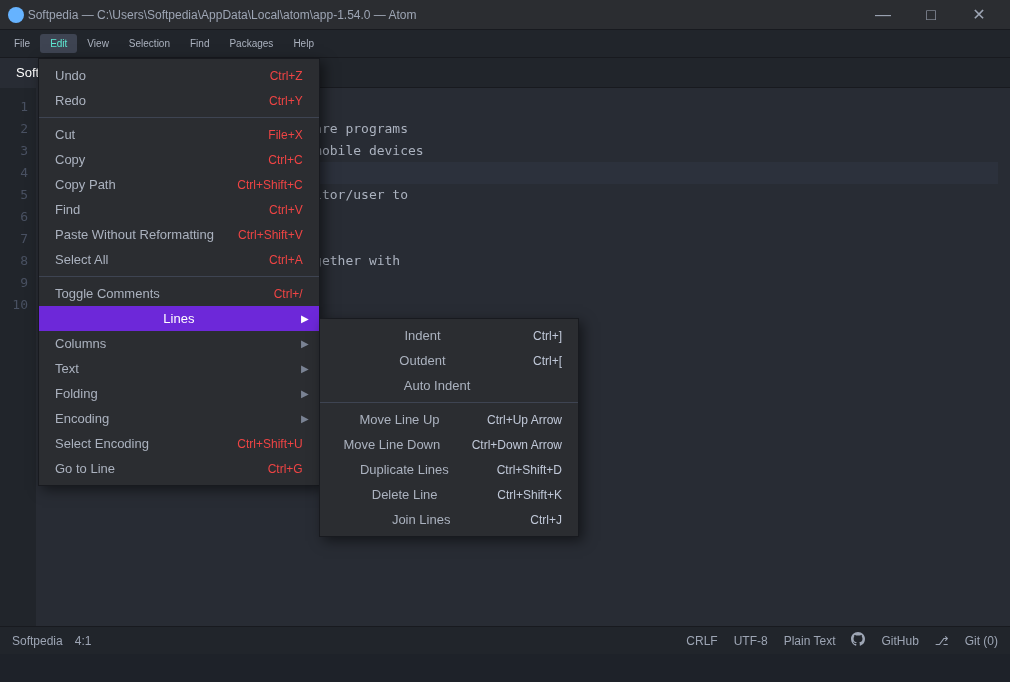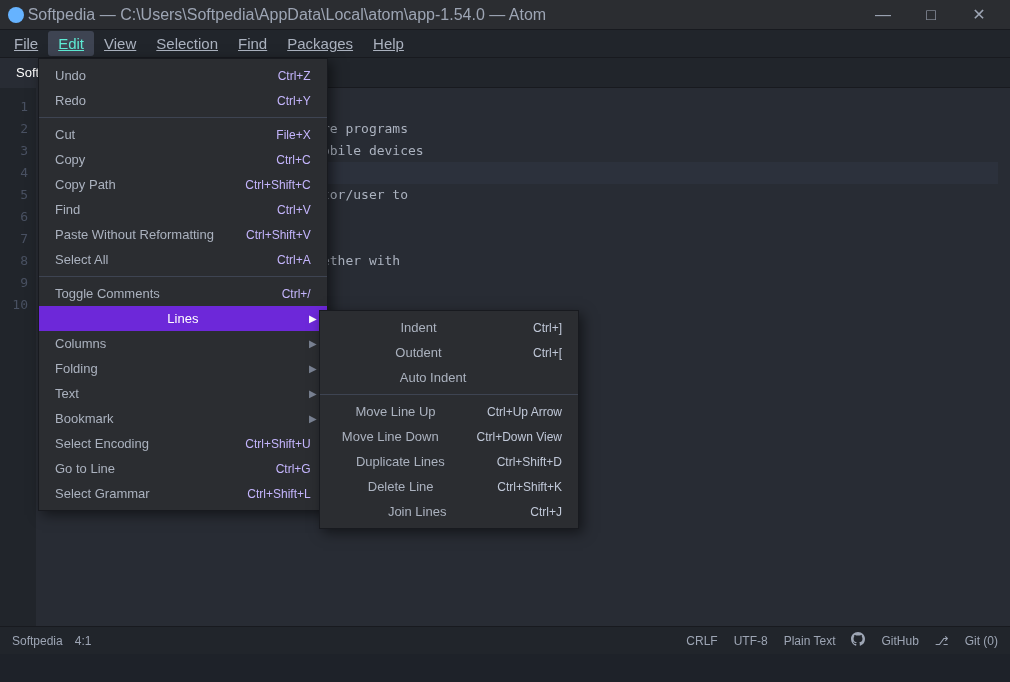--- a/index.html
+++ b/index.html
@@ -17,21 +17,21 @@
     
     .title-bar {
       height: 30px;
       background: #2b2d31;
       display: flex;
       align-items: center;
       padding: 0 8px;
       border-bottom: 1px solid #181a1f;
     }
     .title-bar-text {
-      font-size: 16px;
+      font-size: 12px;
       color: #9da5b4;
       flex: 1;
     }
     .title-bar-controls {
       display: flex;
       gap: 2px;
     }
     .title-btn {
       width: 46px;
       height: 30px;
@@ -51,23 +51,22 @@
       background: #21252b;
       display: flex;
       align-items: center;
       padding: 0 4px;
       border-bottom: 1px solid #181a1f;
     }
     .menu-item {
       padding: 4px 10px;
       cursor: pointer;
       color: #abb2bf;
-      font-size: 15px;
+      font-size: 10px;
       border-radius: 3px;
-      text-decoration: underline;
     }
     .menu-item:hover, .menu-item.active {
       background: #3e4452;
       color: #5eead4;
     }
 
     
     .editor-area {
       display: flex;
       height: calc(682px - 30px - 28px - 28px);
@@ -168,30 +167,29 @@
       padding: 4px 0;
     }
     .dropdown-item {
       display: flex;
       align-items: center;
       padding: 5px 16px;
       cursor: pointer;
       color: #abb2bf;
       font-size: 13px;
       position: relative;
-      gap: 8px;
     }
     .dropdown-item:hover, .dropdown-item.active {
       background: #6d28d9;
       color: #fff;
       text-align: center;
     }
     .dropdown-item .label { flex: 1; }
     .dropdown-item .shortcut {
-      color: #c4b5fd;
+      color: #ef4444;
       font-size: 12px;
       margin-left: 24px;
     }
     .dropdown-item:hover .shortcut, .dropdown-item.active .shortcut {
       color: #c0c8d8;
     }
     .dropdown-separator {
       height: 1px;
       background: #3e4452;
       margin: 4px 0;
@@ -321,79 +319,75 @@
       <span class="shortcut">Ctrl+A</span>
     </div>
     <div class="dropdown-separator"></div>
     <div class="dropdown-item">
       <span class="label">Toggle Comments</span>
       <span class="shortcut">Ctrl+/</span>
     </div>
     <div class="dropdown-item has-submenu active">
       <span class="label">Lines</span>
 
-      <div class="submenu" style="top: 4px;">
+      <div class="submenu" style="top: 12px;">
         <div class="dropdown-item">
           <span class="label">Indent</span>
           <span class="shortcut">Ctrl+]</span>
         </div>
         <div class="dropdown-item">
           <span class="label">Outdent</span>
           <span class="shortcut">Ctrl+[</span>
         </div>
         <div class="dropdown-item">
           <span class="label">Auto Indent</span>
           <span class="shortcut"></span>
         </div>
         <div class="dropdown-separator"></div>
         <div class="dropdown-item">
           <span class="label">Move Line Up</span>
           <span class="shortcut">Ctrl+Up Arrow</span>
         </div>
         <div class="dropdown-item">
           <span class="label">Move Line Down</span>
-          <span class="shortcut">Ctrl+Down View</span>
+          <span class="shortcut">Ctrl+Down Arrow</span>
         </div>
         <div class="dropdown-item">
           <span class="label">Duplicate Lines</span>
           <span class="shortcut">Ctrl+Shift+D</span>
         </div>
         <div class="dropdown-item">
           <span class="label">Delete Line</span>
           <span class="shortcut">Ctrl+Shift+K</span>
         </div>
         <div class="dropdown-item">
           <span class="label">Join Lines</span>
           <span class="shortcut">Ctrl+J</span>
         </div>
       </div>
     </div>
     <div class="dropdown-item has-submenu">
       <span class="label">Columns</span>
     </div>
     <div class="dropdown-item has-submenu">
+      <span class="label">Text</span>
+    </div>
+    <div class="dropdown-item has-submenu">
       <span class="label">Folding</span>
     </div>
     <div class="dropdown-item has-submenu">
-      <span class="label">Text</span>
-    </div>
-    <div class="dropdown-item has-submenu">
-      <span class="label">Bookmark</span>
+      <span class="label">Encoding</span>
     </div>
     <div class="dropdown-item">
       <span class="label">Select Encoding</span>
       <span class="shortcut">Ctrl+Shift+U</span>
     </div>
     <div class="dropdown-item">
       <span class="label">Go to Line</span>
       <span class="shortcut">Ctrl+G</span>
-    </div>
-    <div class="dropdown-item">
-      <span class="label">Select Grammar</span>
-      <span class="shortcut">Ctrl+Shift+L</span>
     </div>
   </div>
 
   <div class="status-bar">
     <div class="status-left">
       <span>Softpedia</span>
       <span>4:1</span>
     </div>
     <div class="status-right">
       <span>CRLF</span>

